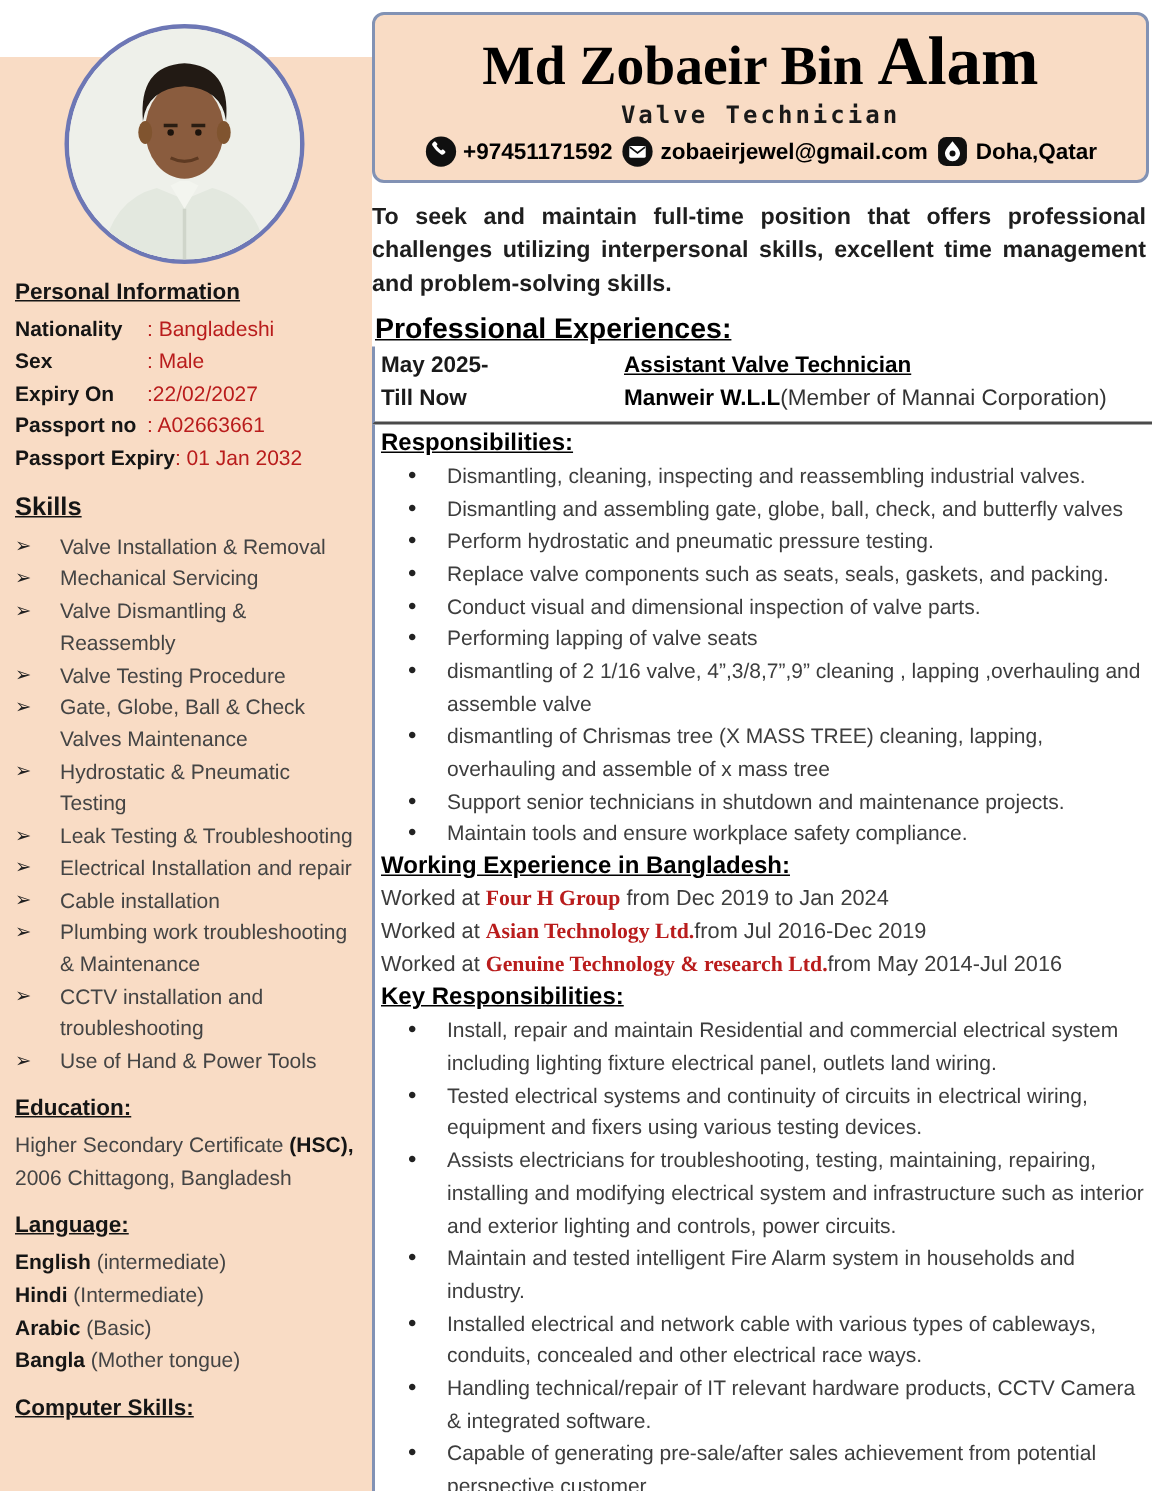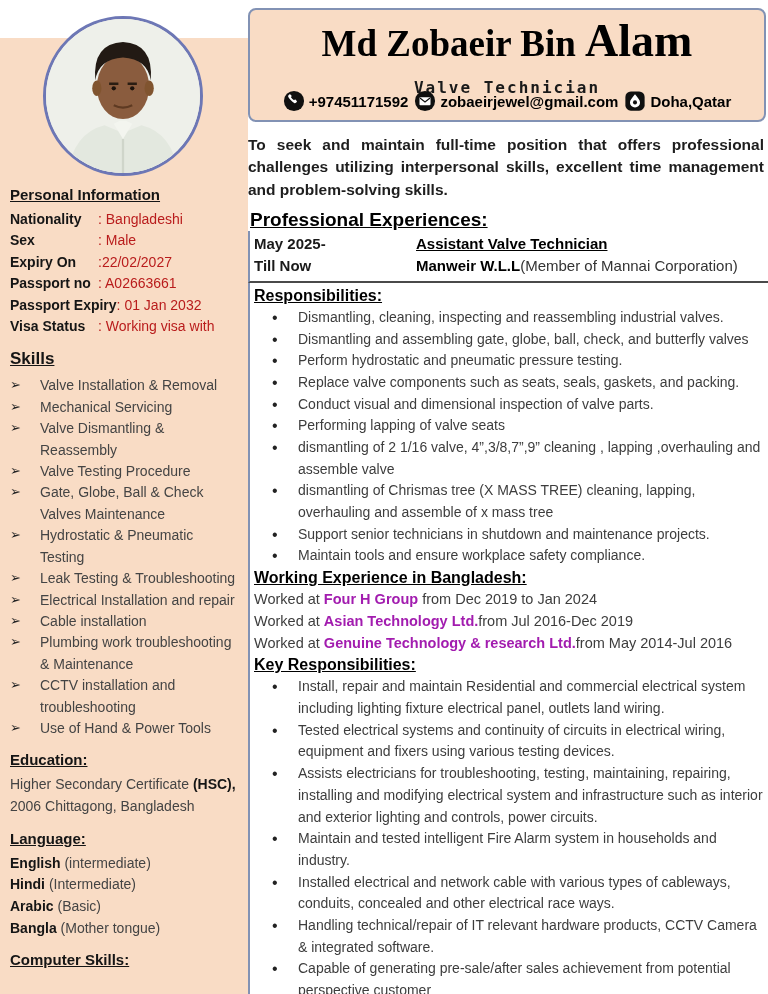--- a/index.html
+++ b/index.html
@@ -40,21 +40,21 @@
   
   .main{position:absolute;left:248px;top:0;width:520px;}
 
   .header-card{margin:8px 2px 0 0;height:114px;background:var(--peach);
                border:2px solid var(--border-blue);border-radius:8px;
                text-align:center;padding-top:6px;position:relative;}
   .name-line{line-height:1.1;color:#000;}
   .name-main{font-family:"Liberation Serif",serif;font-weight:bold;font-size:37px;}
   .name-last{font-family:"Liberation Serif",serif;font-weight:bold;font-size:46px;}
   .job-title{font-family:"DejaVu Sans Mono",monospace;font-weight:bold;font-size:16px;
-             letter-spacing:2px;color:#1a1a1a;margin-top:11px;}
+             letter-spacing:2px;color:#1a1a1a;margin-top:0;}
   .contact-row{position:absolute;left:0;right:0;bottom:8px;display:flex;justify-content:center;
                align-items:center;gap:6px;font-size:15px;font-weight:bold;color:#000;}
   .cicon{width:22px;height:22px;flex-shrink:0;display:inline-block;}
   .contact-item{display:flex;align-items:center;gap:4px;}
 
   .objective{margin-top:12px;padding-right:4px;font-size:15.5px;font-weight:bold;color:#1e1e1e;
              text-align:justify;line-height:1.45;}
 
   .h-exp{margin-top:8px;font-size:19px;font-weight:bold;color:#000;text-decoration:underline;padding-left:2px;}
 
@@ -66,21 +66,21 @@
   .exp-company .b{color:#000;}
 
   .content{border-left:2px solid var(--border-blue);padding:2px 0 6px 4px;}
   .h-sec{font-size:16px;font-weight:bold;color:#000;text-decoration:underline;margin-top:2px;margin-bottom:2px;}
 
   .bullets{list-style:none;margin:0 0 2px 0;}
   .bullets li{position:relative;padding-left:44px;padding-right:2px;font-size:14px;color:#3d3d3d;line-height:1.55;}
   .bullets li::before{content:"\2022";position:absolute;left:18px;top:-1px;color:#222;font-size:16px;}
 
   .work-line{font-size:14.5px;color:#3d3d3d;line-height:1.5;}
-  .work-line .b{color:#a21caf;}
+  .work-line .b{color:#b91c1c;font-family:Liberation Serif, serif;}
 </style>
 </head>
 <body>
 
 <div class="page">
 
   <div class="sidebar">
 
     <div class="side-h">Personal Information</div>
     <div>
@@ -104,24 +104,20 @@
         <div class="pi-row">
           <span class="pi-label">Passport no</span>
           <span class="pi-value">: A02663661</span>
         </div>
 
         <div class="pi-row">
           <span class="pi-label">Passport Expiry</span>
           <span class="pi-value">: 01 Jan 2032</span>
         </div>
 
-        <div class="pi-row">
-          <span class="pi-label">Visa Status</span>
-          <span class="pi-value">: Working visa with</span>
-        </div>
       </div>
 
     <div class="side-block">
       <div class="side-h big">Skills</div>
       <ul class="skills-list">
 
           <li>Valve Installation &amp; Removal</li>
 
           <li>Mechanical Servicing</li>
 

